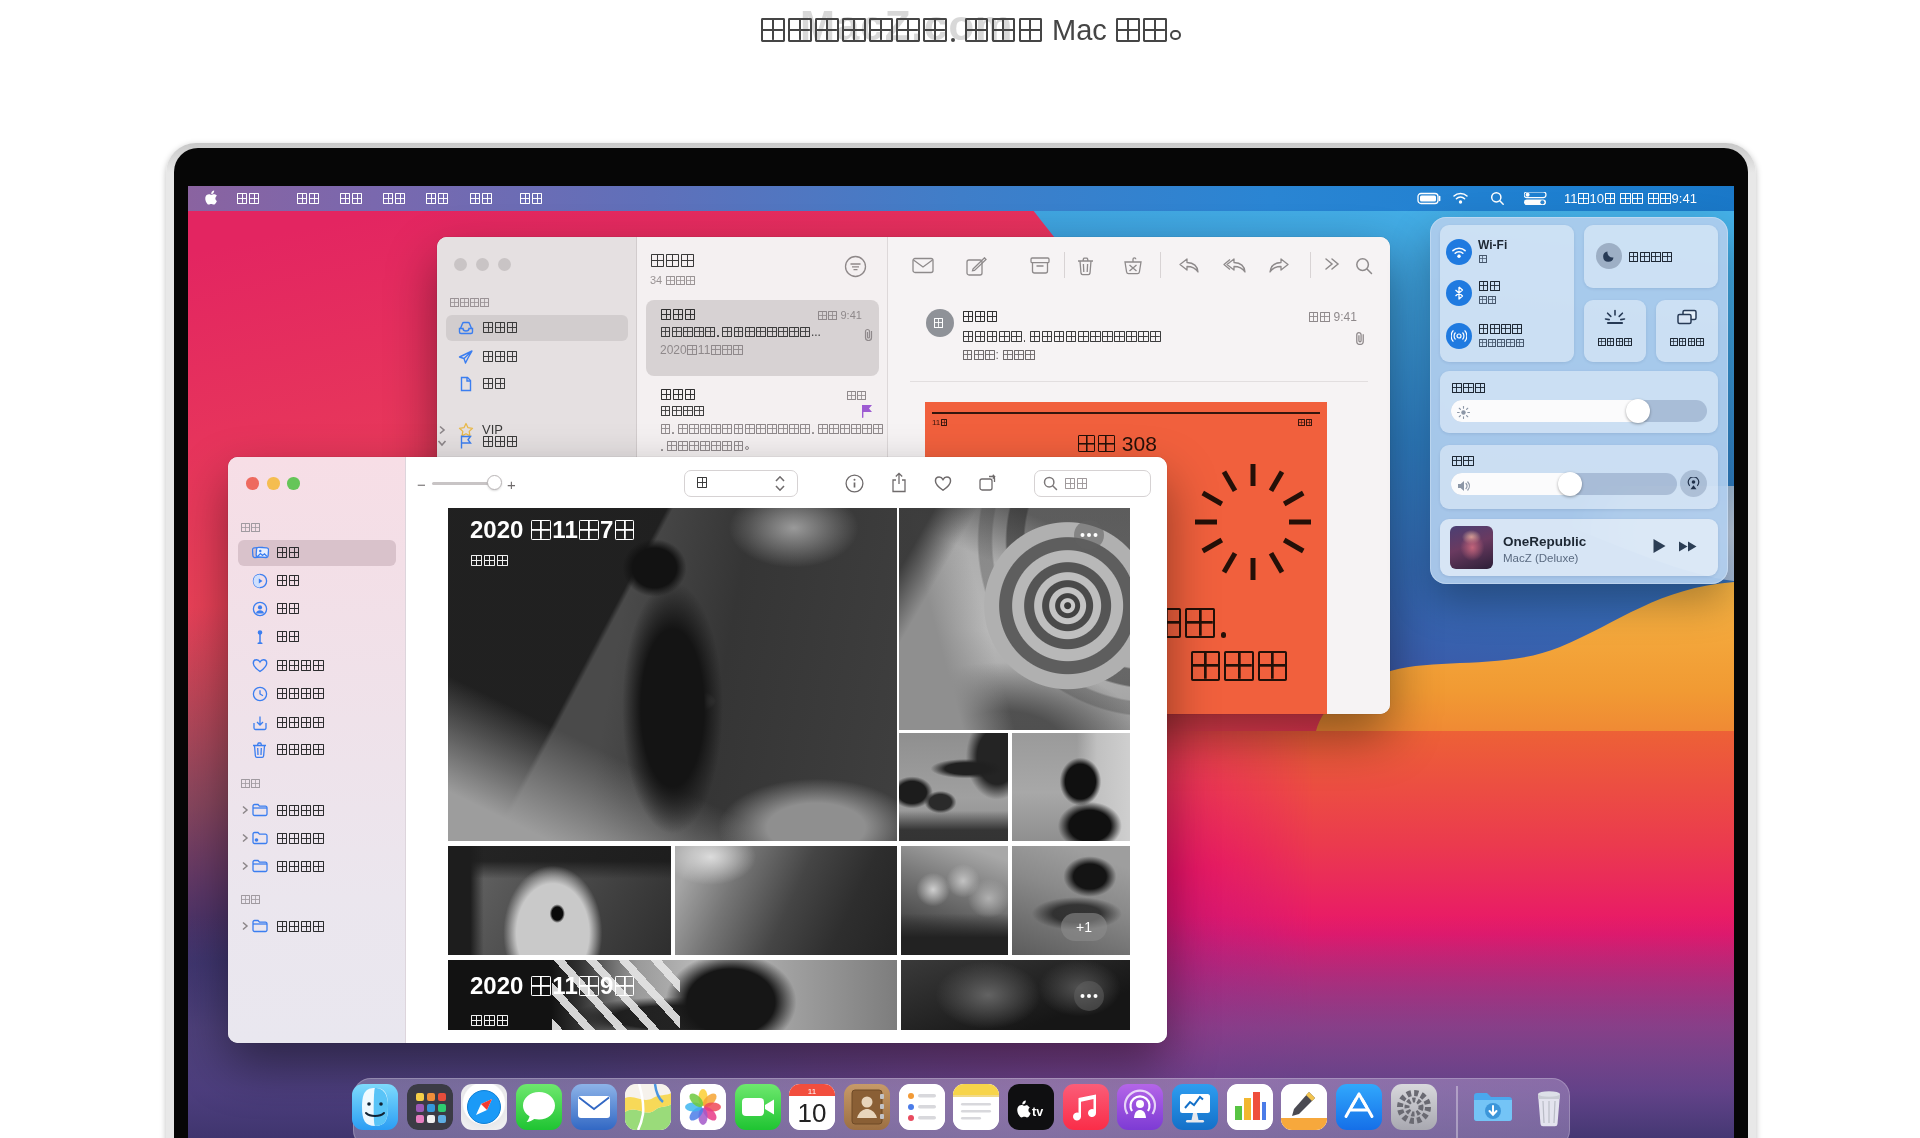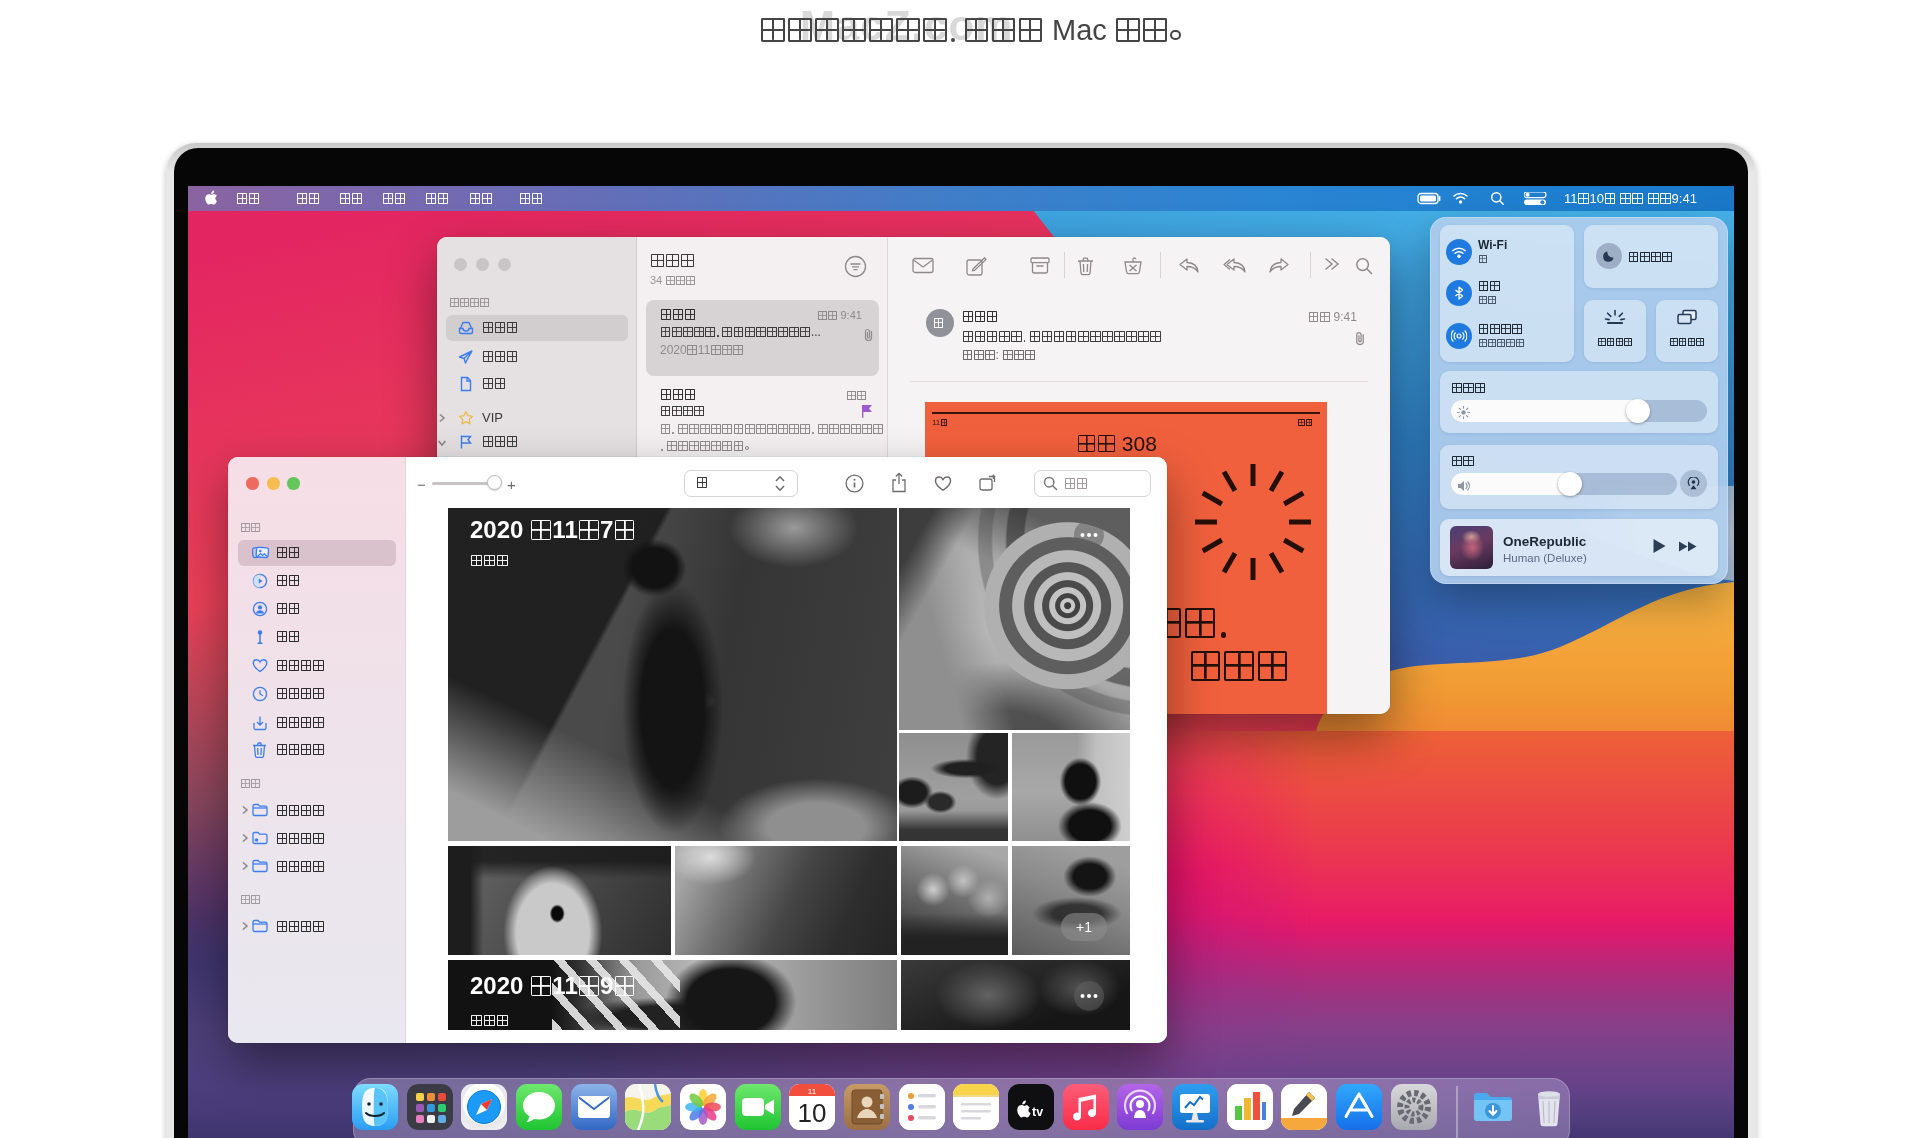--- a/index.html
+++ b/index.html
@@ -189,21 +189,21 @@
             </svg></div>
           <div class="tx"><span class="zh"><i></i><i></i><i></i></span></div>
         </div>
         <div class="mrow" style="top:134px;">
           <div class="ic"><svg width="16" height="16" viewBox="0 0 16 16" fill="none" stroke="#3b7ef0" stroke-width="1.4">
               <path d="M3.5 1.5 L9.5 1.5 L12.5 4.5 L12.5 14.5 L3.5 14.5 Z"></path>
               <path d="M9 1.5 L9 5 L12.5 5"></path>
             </svg></div>
           <div class="tx"><span class="zh"><i></i><i></i></span></div>
         </div>
-        <div class="mrow" style="top:168px;">
+        <div class="mrow" style="top:180px;">
           <svg class="abs" style="left:-8px;top:8px" width="8" height="10" viewBox="0 0 8 10" fill="none" stroke="#8c8689" stroke-width="1.6">
             <path d="M2 1.5 L6 5 L2 8.5"></path>
           </svg>
           <div class="ic"><svg width="16" height="16" viewBox="0 0 16 16" fill="none" stroke="#e9b949" stroke-width="1.3" stroke-linejoin="round">
               <path d="M8 1.5 L10 5.7 L14.5 6.3 L11.2 9.4 L12 13.9 L8 11.7 L4 13.9 L4.8 9.4 L1.5 6.3 L6 5.7 Z"></path>
             </svg></div>
           <div class="tx">VIP</div>
         </div>
         <div class="mrow" style="top:192px;">
           <svg class="abs" style="left:-9px;top:10px" width="10" height="8" viewBox="0 0 10 8" fill="none" stroke="#8c8689" stroke-width="1.6">
@@ -559,21 +559,21 @@
         </svg></div>
       <div class="abs" style="left:250px;top:253px;width:27px;height:27px;border-radius:50%;background:rgba(130,150,180,.45)"></div>
       <div class="abs" style="left:256px;top:259px"><svg width="15" height="13" viewBox="0 0 15 13" fill="none" stroke="#20304a" stroke-width="1.2">
           <circle cx="7.5" cy="5" r="1.8" fill="#20304a" stroke="none"></circle>
           <path d="M4.5 12.2 L7.5 8.2 L10.5 12.2 Z" fill="#20304a" stroke="none"></path>
           <path d="M3.7 8.8 a5.3 5.3 0 1 1 7.6 0"></path>
         </svg></div>
       <div class="card" style="left:10px;top:302px;width:278px;height:57px;background:rgba(255,255,255,.55)"></div>
       <div class="abs" style="left:20px;top:309px;width:43px;height:43px;border-radius:6px;background:radial-gradient(16px 18px at 52% 50%, #c2647a, rgba(170,80,110,0) 75%),radial-gradient(12px 9px at 50% 26%, #d8a89a, rgba(210,160,150,0) 80%),linear-gradient(160deg,#4a3f74 0%,#6a3a60 45%,#2c1f38 100%)"></div>
       <div class="abs" style="left:73px;top:317px;font-size:13.5px;font-weight:bold;color:#1d2733">OneRepublic</div>
-      <div class="abs" style="left:73px;top:335px;font-size:11.5px;color:#5a6a80">Human (Deluxe)</div>
+      <div class="abs" style="left:73px;top:335px;font-size:11.5px;color:#5a6a80">MacZ (Deluxe)</div>
       <svg class="abs" style="left:222px;top:321px" width="15" height="16" viewBox="0 0 15 16" fill="#2c3e55">
         <path d="M1.5 1 L13.5 8 L1.5 15 Z"></path>
       </svg>
       <svg class="abs" style="left:248px;top:324px" width="20" height="11" viewBox="0 0 20 11" fill="#2c3e55">
         <path d="M1 0.5 L9.5 5.5 L1 10.5 Z M10 0.5 L18.5 5.5 L10 10.5 Z"></path>
       </svg>
     </div>
     <div class="dock">
       <div class="dk" style="left:-1px;background:linear-gradient(180deg,#7edbfc,#2a9df4);overflow:hidden"><svg width="46" height="46" viewBox="0 0 46 46">
           <path d="M23 4 C14 4 10 8 10 23 C10 36 13 42 23 42 C33 42 36 36 36 23 C36 8 32 4 23 4 Z" fill="#fff" opacity="0.9"></path>

